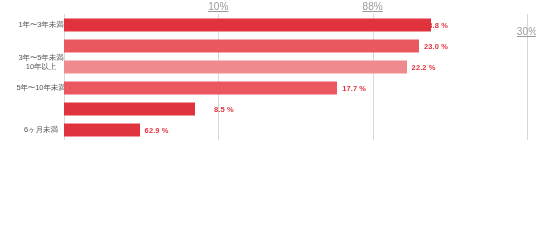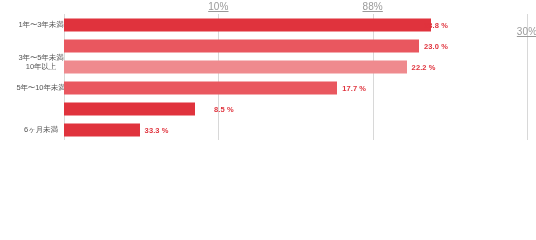--- a/index.html
+++ b/index.html
@@ -151,20 +151,20 @@
         <div class="bar-track" style="width: 131.183px;">
           <div class="bar" style="background: rgb(224, 51, 61);"></div>
         </div>
         <div class="value-label" style="left: 214px; color: rgb(224, 51, 61);">8.5 %</div>
       </div>
       <div class="bar-row" style="top: 105px;">
         <div class="cat-label" style="color: rgb(85, 85, 85);">6ヶ月未満</div>
         <div class="bar-track" style="width: 75.6233px;">
           <div class="bar" style="background: rgb(224, 51, 61);"></div>
         </div>
-        <div class="value-label" style="left: 144.623px; color: rgb(224, 51, 61);">33.3 %</div>
+        <div class="value-label" style="left: 144.623px; color: rgb(224, 51, 61);">62.9 %</div>
       </div>
     </div>
 
 <div class="tick-label" style="left: 218.333px; top: 1px; color: rgb(154, 154, 154);">10%</div>
     <div class="tick-label" style="left: 372.667px; top: 1px; color: rgb(154, 154, 154);">88%</div>
     <div class="tick-label" style="left: 527px; top: 4px; color: rgb(154, 154, 154); margin-top: 22px;">30%</div>
   </div>
 
 </body></html>

